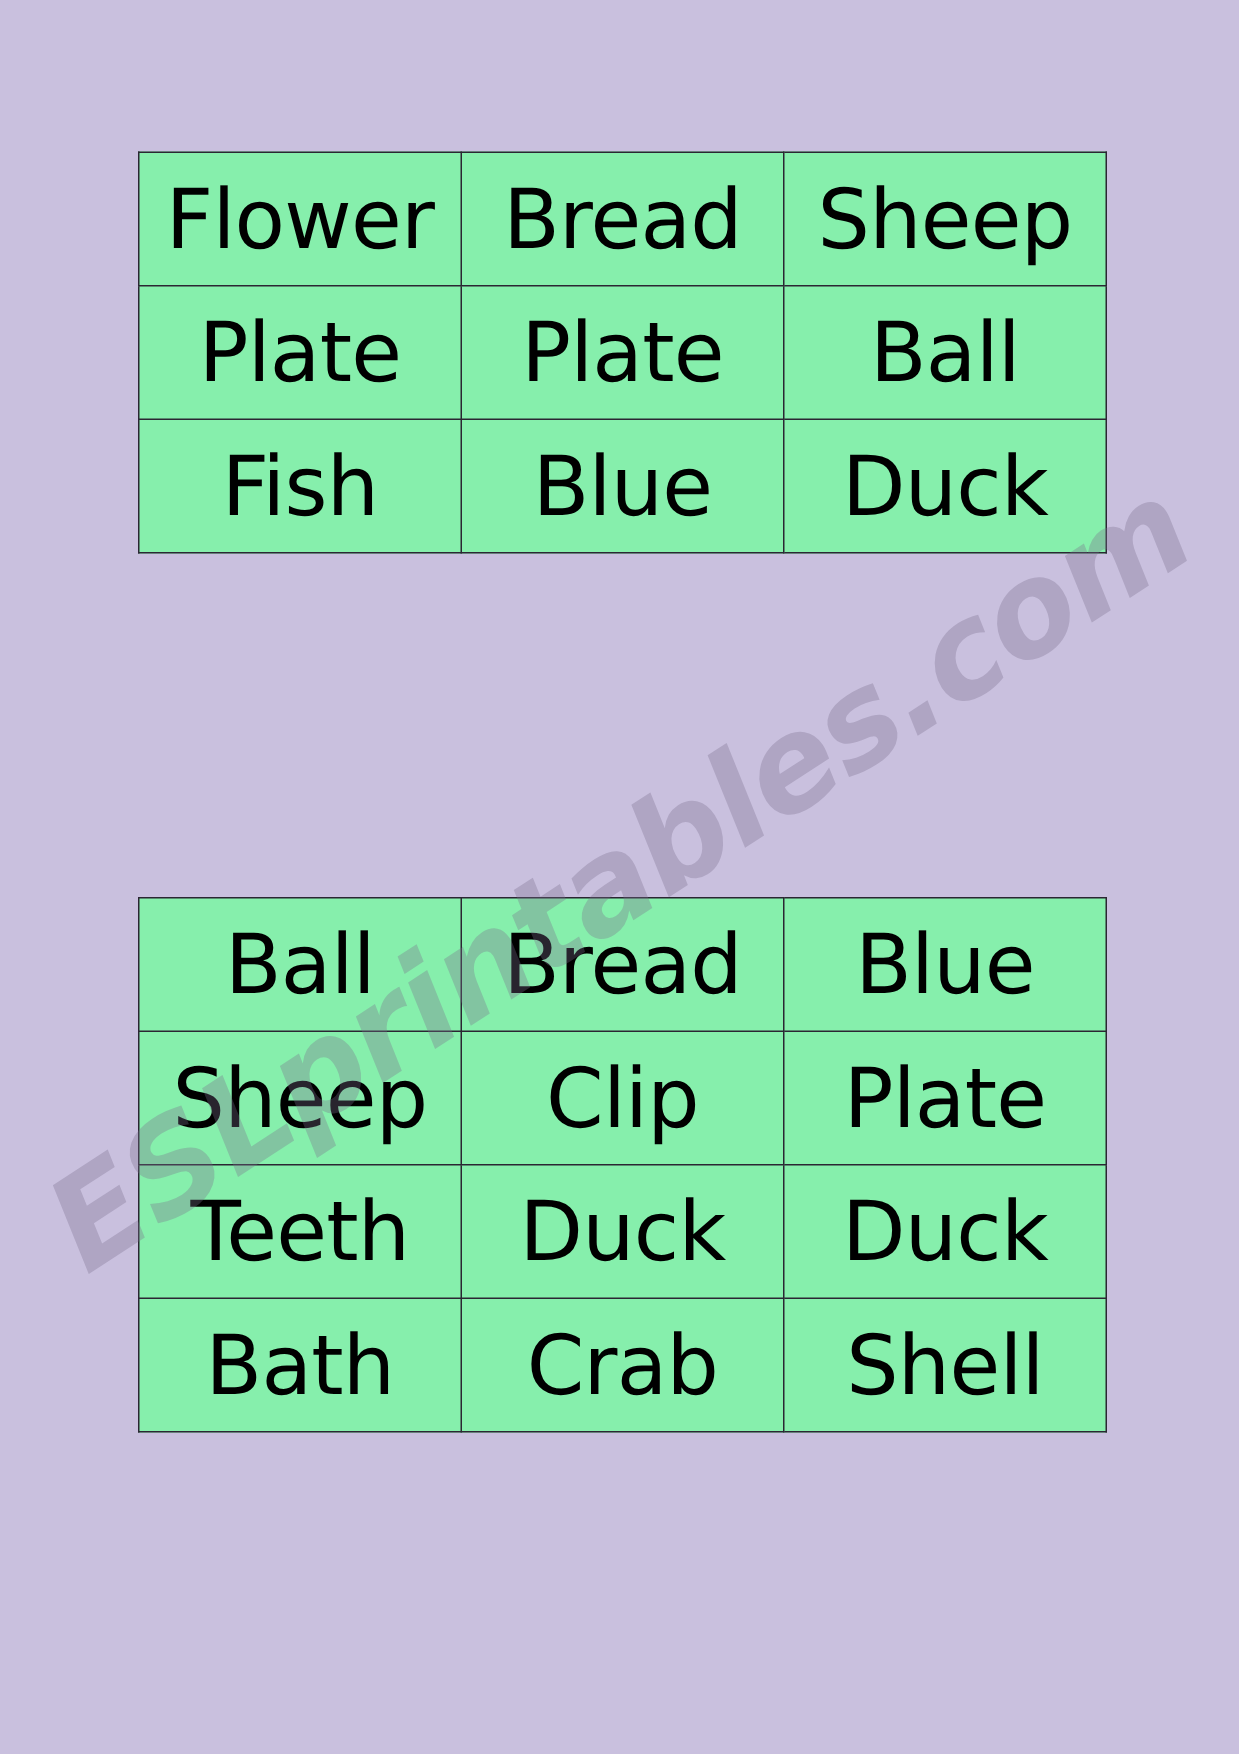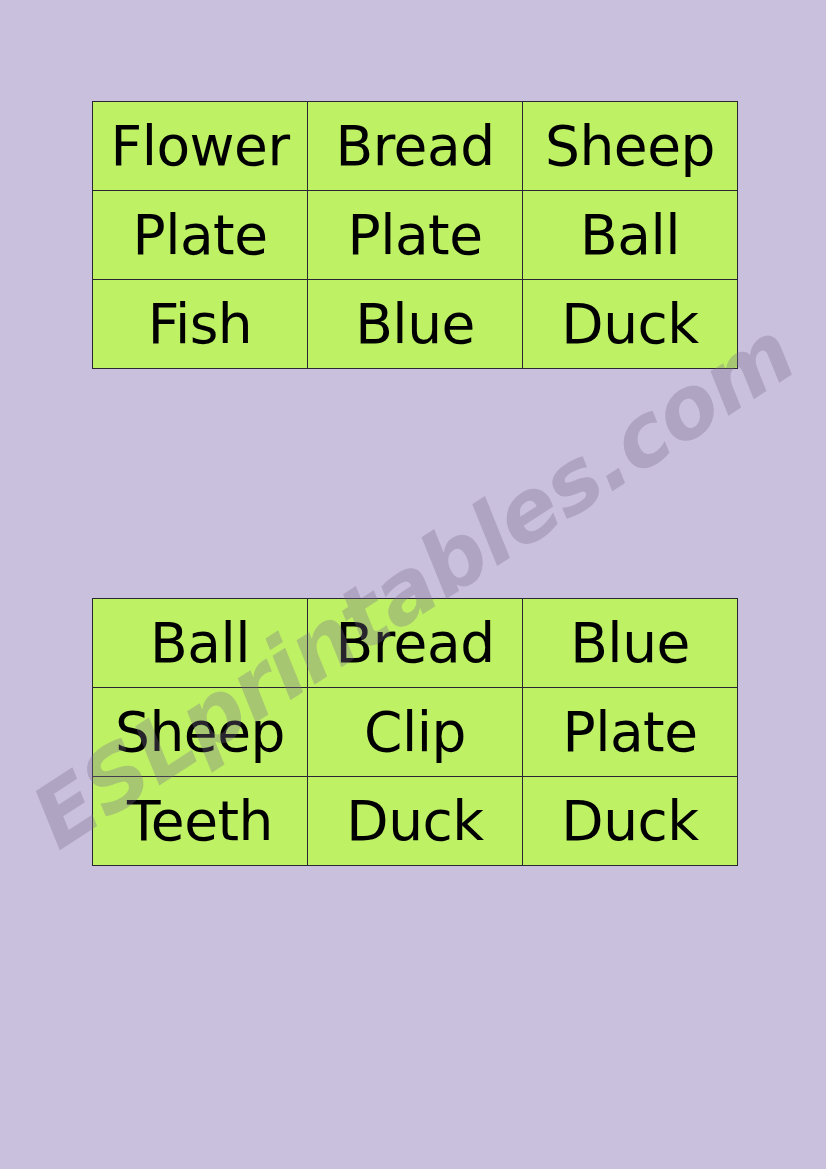--- a/index.html
+++ b/index.html
@@ -39,21 +39,21 @@
     user-select: none;
     z-index: 5;
   }
 
   
   .card {
     position: absolute;
     border-collapse: collapse;
     border-spacing: 0;
     table-layout: fixed;
-    background: #bef264;
+    background: #86efac;
     z-index: 2;
   }
 
   .card td {
     border: 1px solid #2b2633;
     width: 214px;
     height: 88px;
     text-align: center;
     vertical-align: middle;
     padding: 0;
@@ -105,16 +105,21 @@
       <tr>
         <td>Sheep</td>
         <td>Clip</td>
         <td>Plate</td>
       </tr>
       <tr>
         <td>Teeth</td>
         <td>Duck</td>
         <td>Duck</td>
       </tr>
+      <tr>
+        <td>Bath</td>
+        <td>Crab</td>
+        <td>Shell</td>
+      </tr>
     </tbody>
   </table>
 
 </div>
 
 </body></html>

